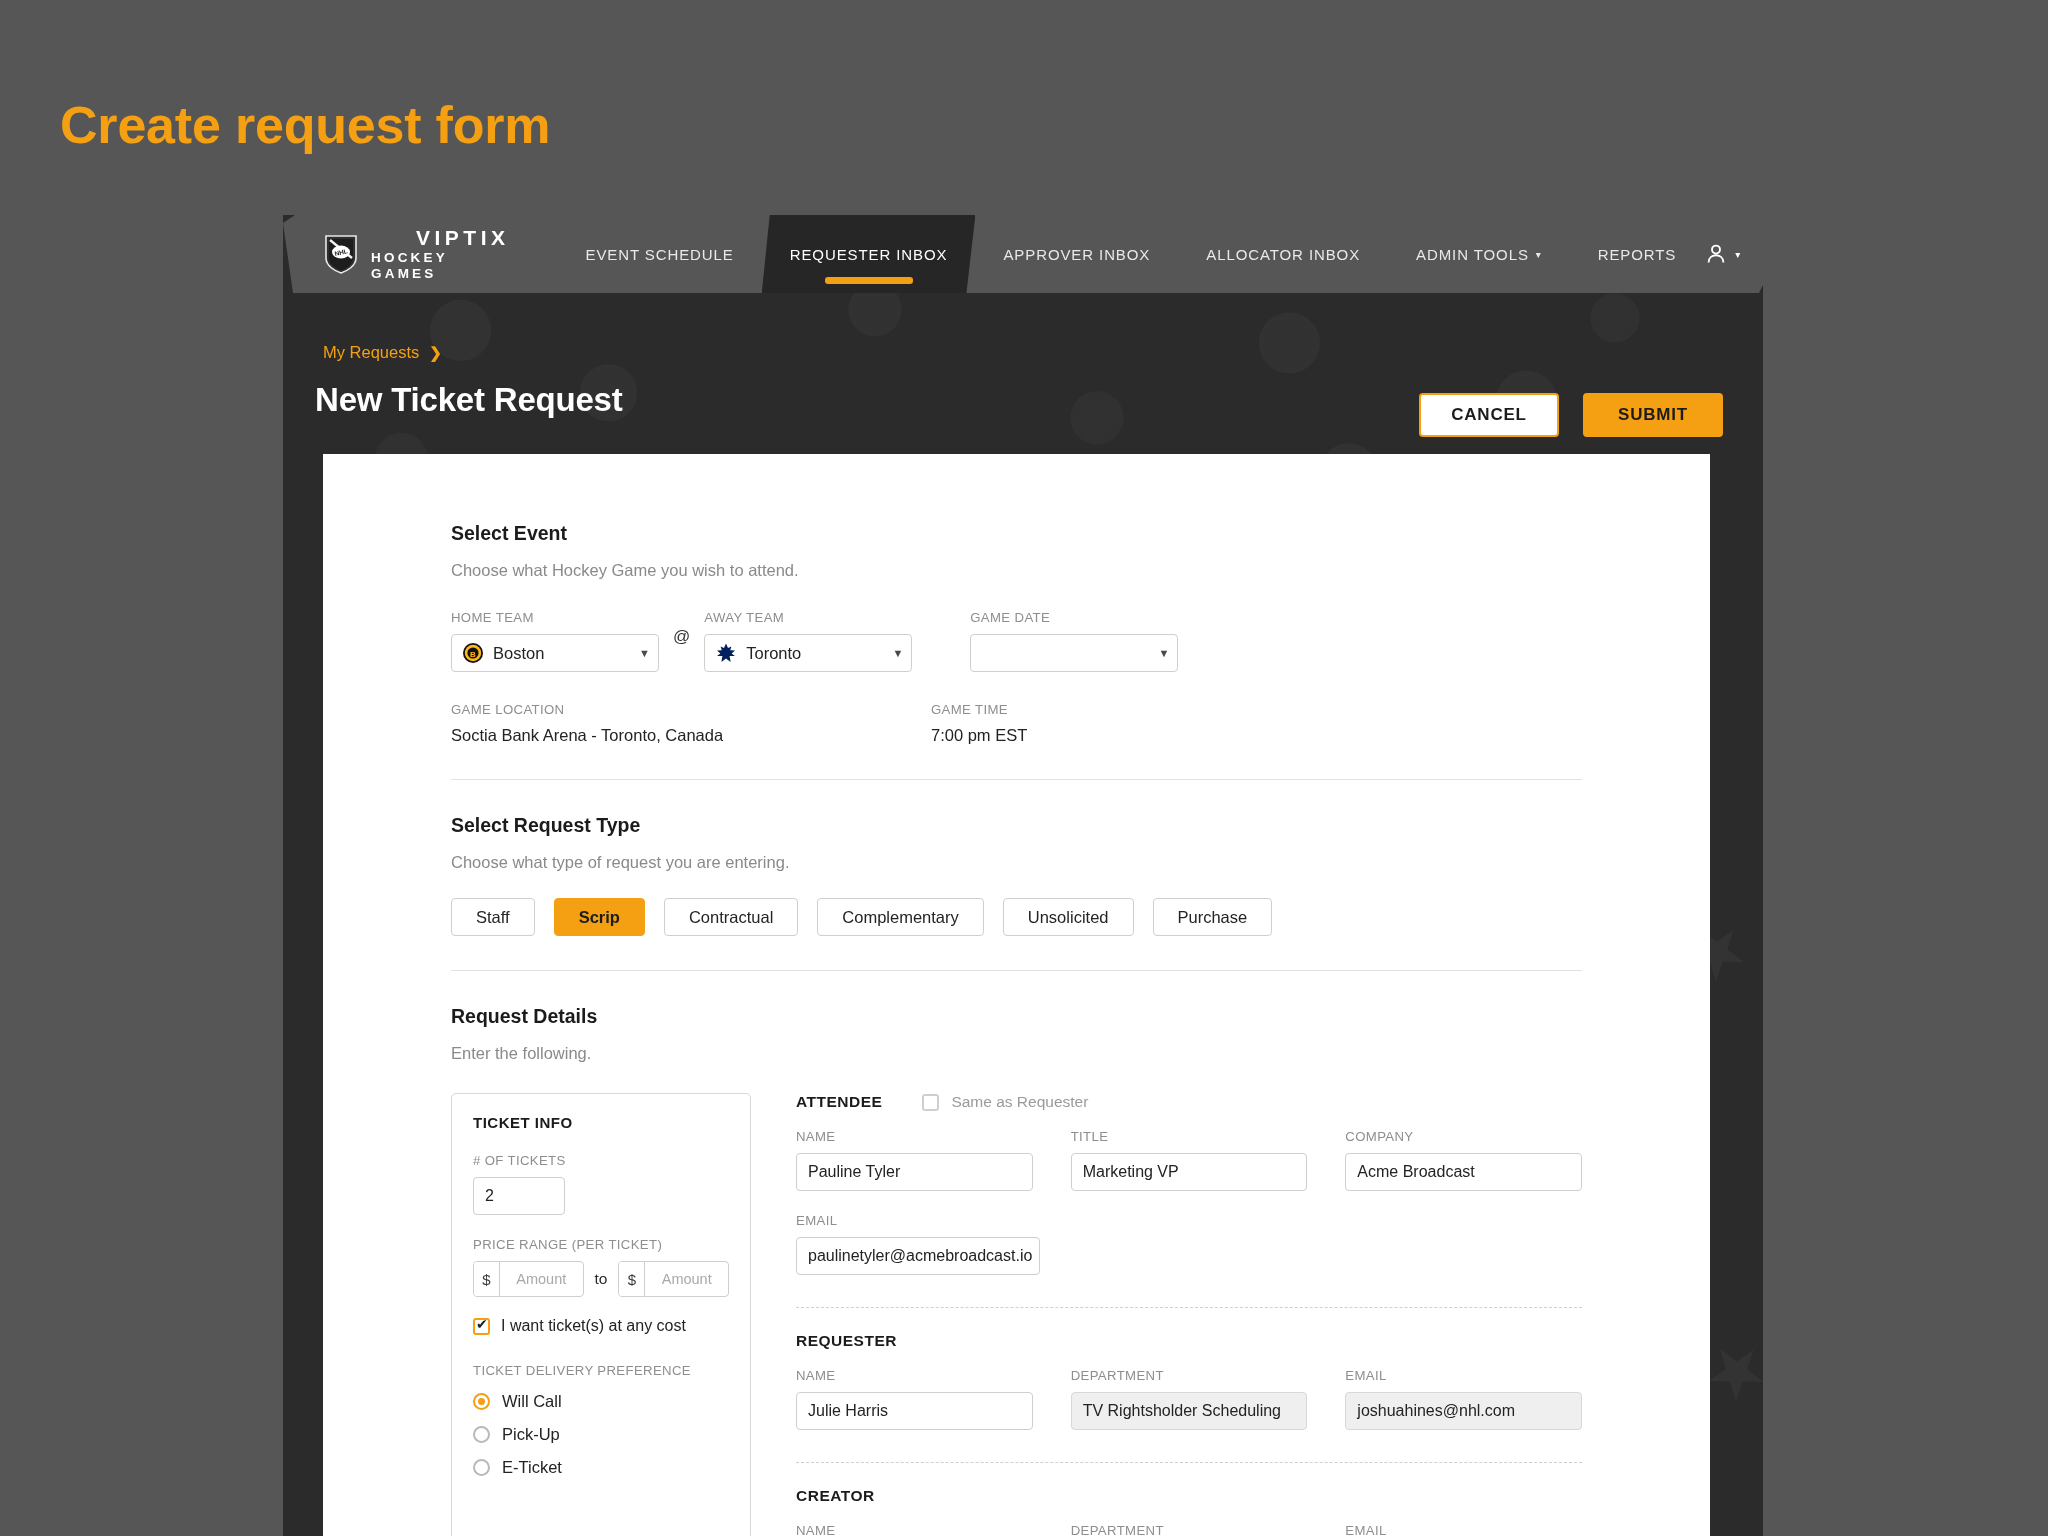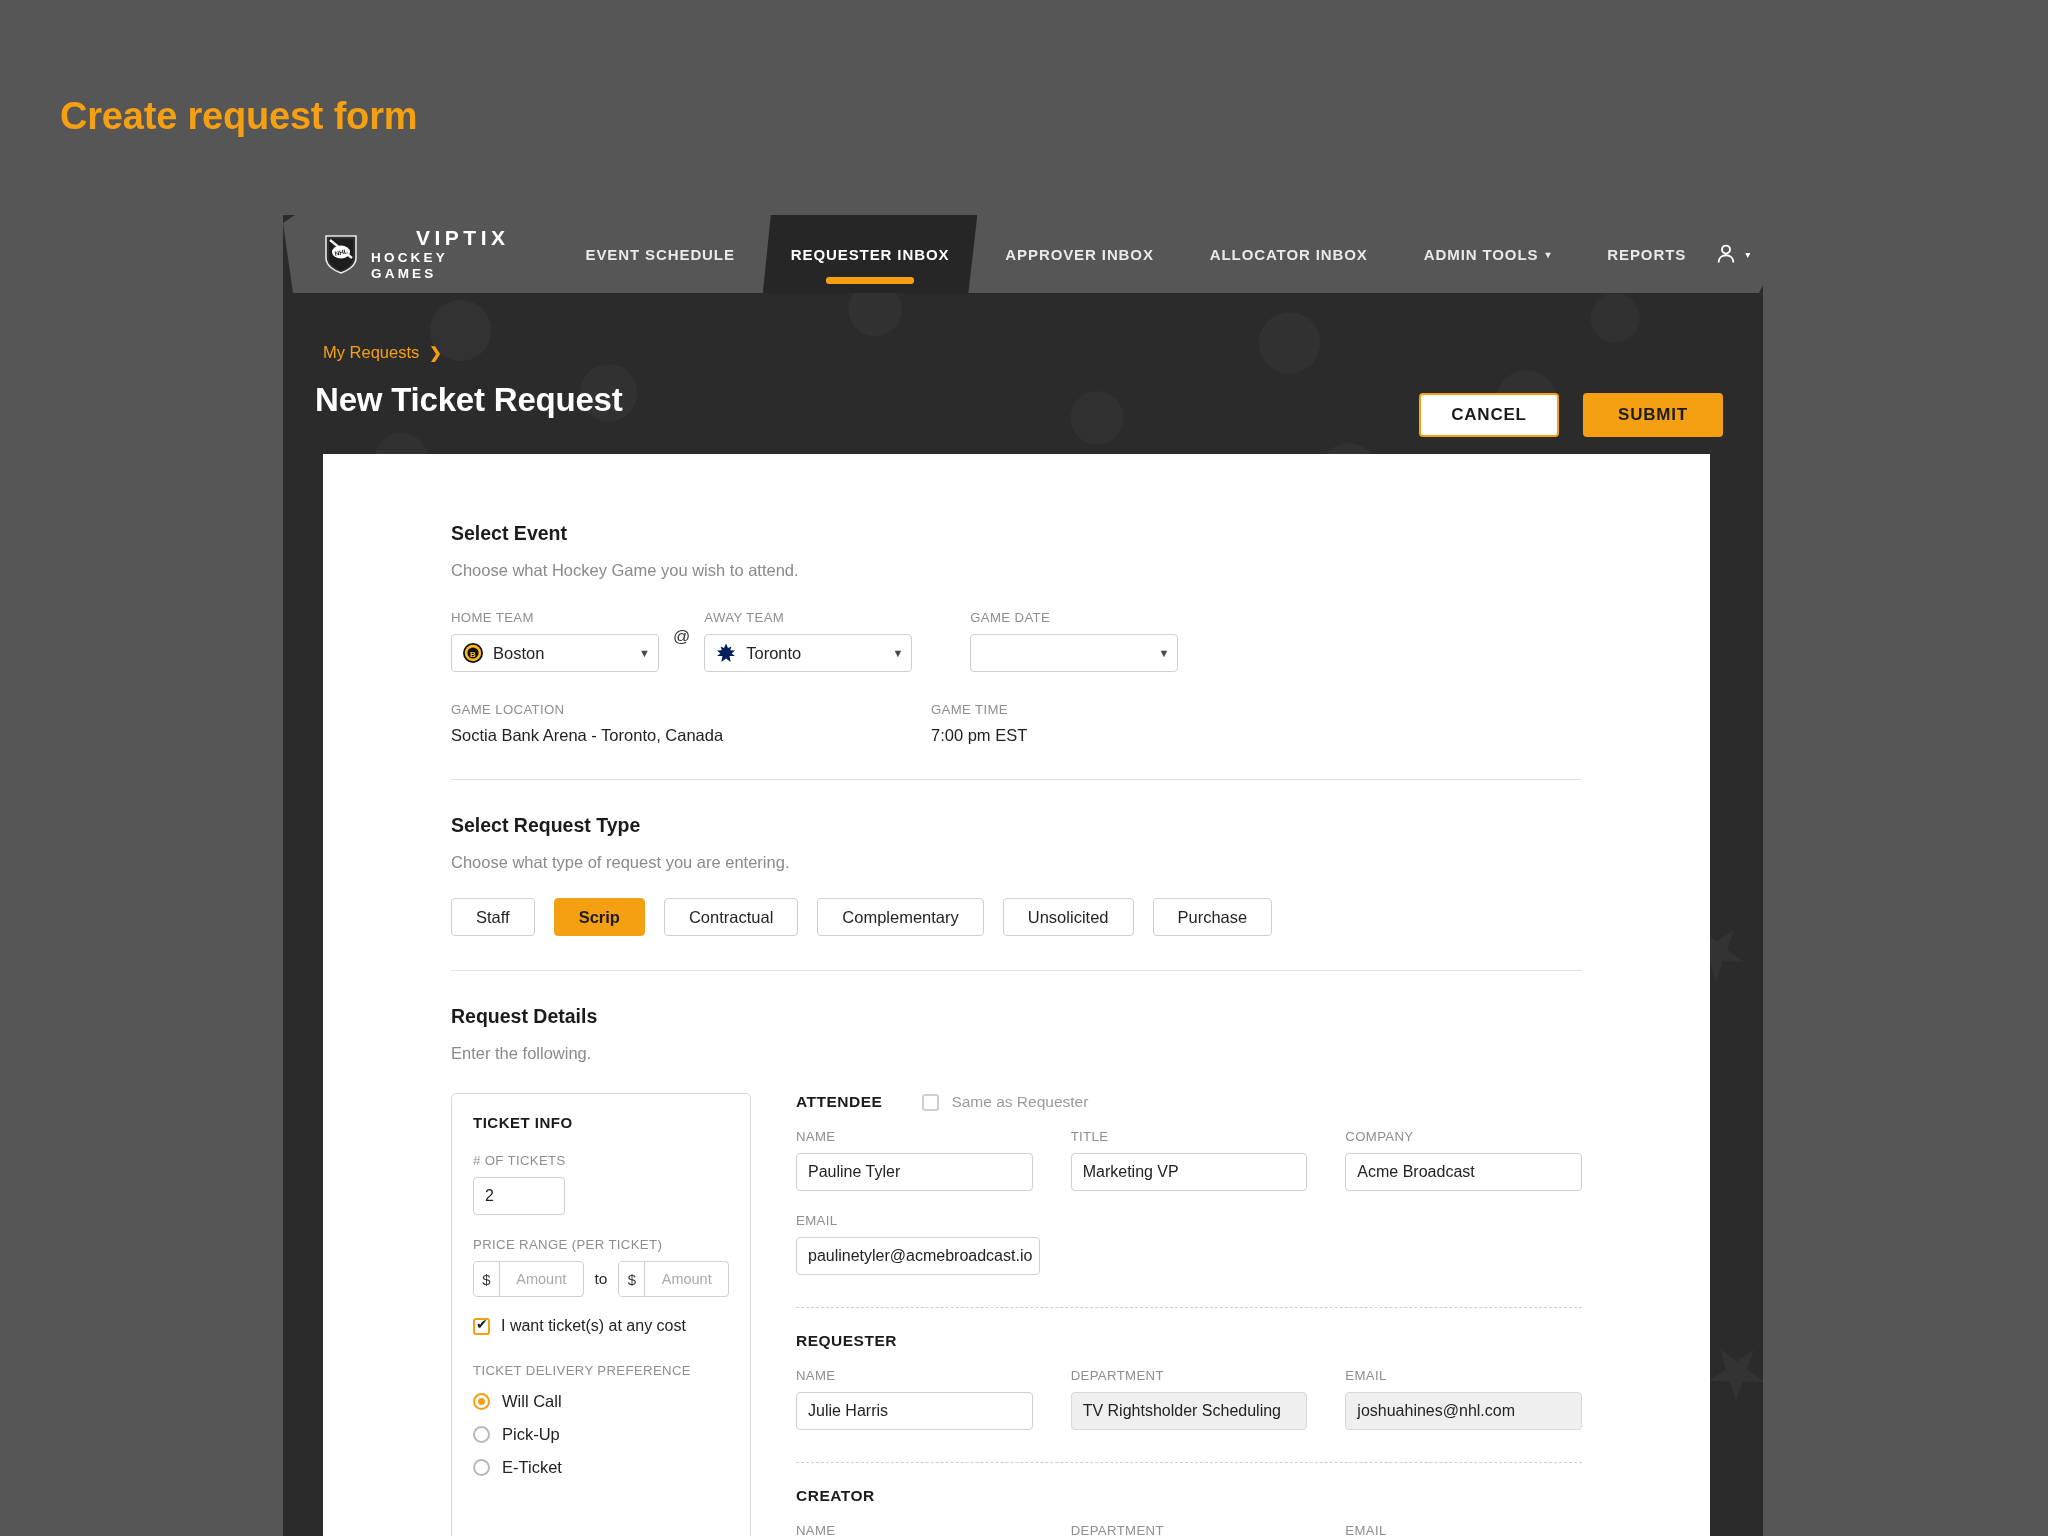--- a/index.html
+++ b/index.html
@@ -6,21 +6,21 @@
   html, body {
     width: 2048px; height: 1536px;
     background: #575656;
     font-family: "Liberation Sans", sans-serif;
     overflow: hidden;
   }
 
   
   .slide-title {
     position: absolute; left: 60px; top: 95px;
-    font-size: 38px; font-weight: bold; color: #F5A012;
+    font-size: 52px; font-weight: bold; color: #F5A012;
     letter-spacing: -0.2px;
   }
 
   
   .app-window {
     position: absolute; left: 283px; top: 215px;
     width: 1480px; height: 1321px;
     background: #2b2b2b;
     overflow: hidden;
   }
@@ -57,21 +57,21 @@
   .brand { display: flex; align-items: center; margin-left: 40px; }
   .nhl-shield { width: 36px; height: 42px; flex: none; }
   .brand-text { margin-left: 12px; color: #fff; }
   .brand-line1 { font-size: 21px; font-weight: bold; letter-spacing: 4.5px; line-height: 1.12; margin-left: 45px; }
   .brand-line2 { font-size: 13.5px; font-weight: bold; letter-spacing: 3.2px; line-height: 1.2; }
 
   .nav-items { display: flex; align-items: stretch; height: 78px; margin-left: 48px; }
   .nav-item {
     position: relative; display: flex; align-items: center; justify-content: flex-end;
     padding: 0 28px; height: 78px;
-    color: #e9e9e9; font-size: 15px; font-weight: bold; letter-spacing: .9px;
+    color: #e9e9e9; font-size: 15px; font-weight: normal; letter-spacing: .9px;
     white-space: nowrap; cursor: pointer;
   }
   .nav-item.active {
     background: #262626;
     clip-path: polygon(8px 0, 100% 0, calc(100% - 9px) 100%, 0 100%);
     color: #fff;
   }
   .nav-underline {
     position: absolute; left: 50%; transform: translateX(-50%);
     bottom: 9px; width: 88px; height: 7px; border-radius: 3px;

